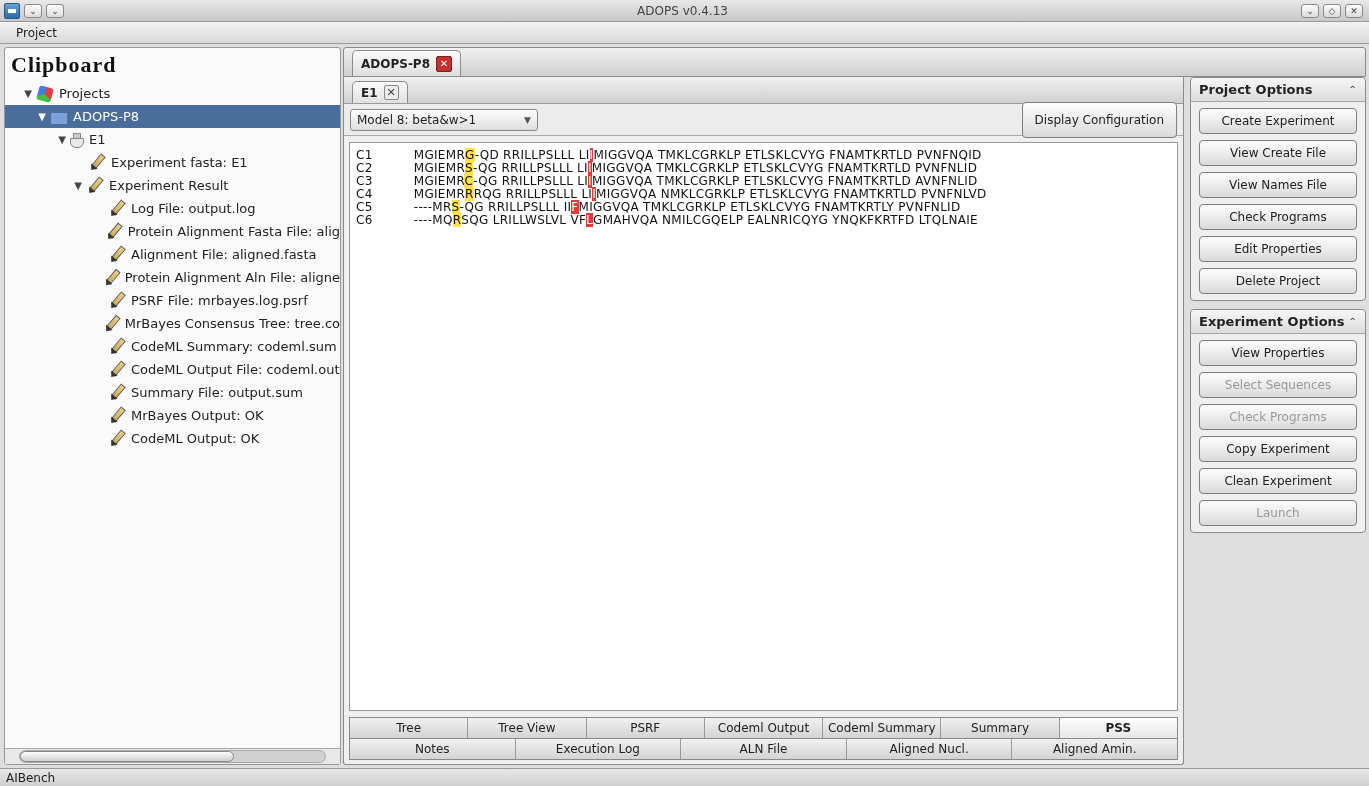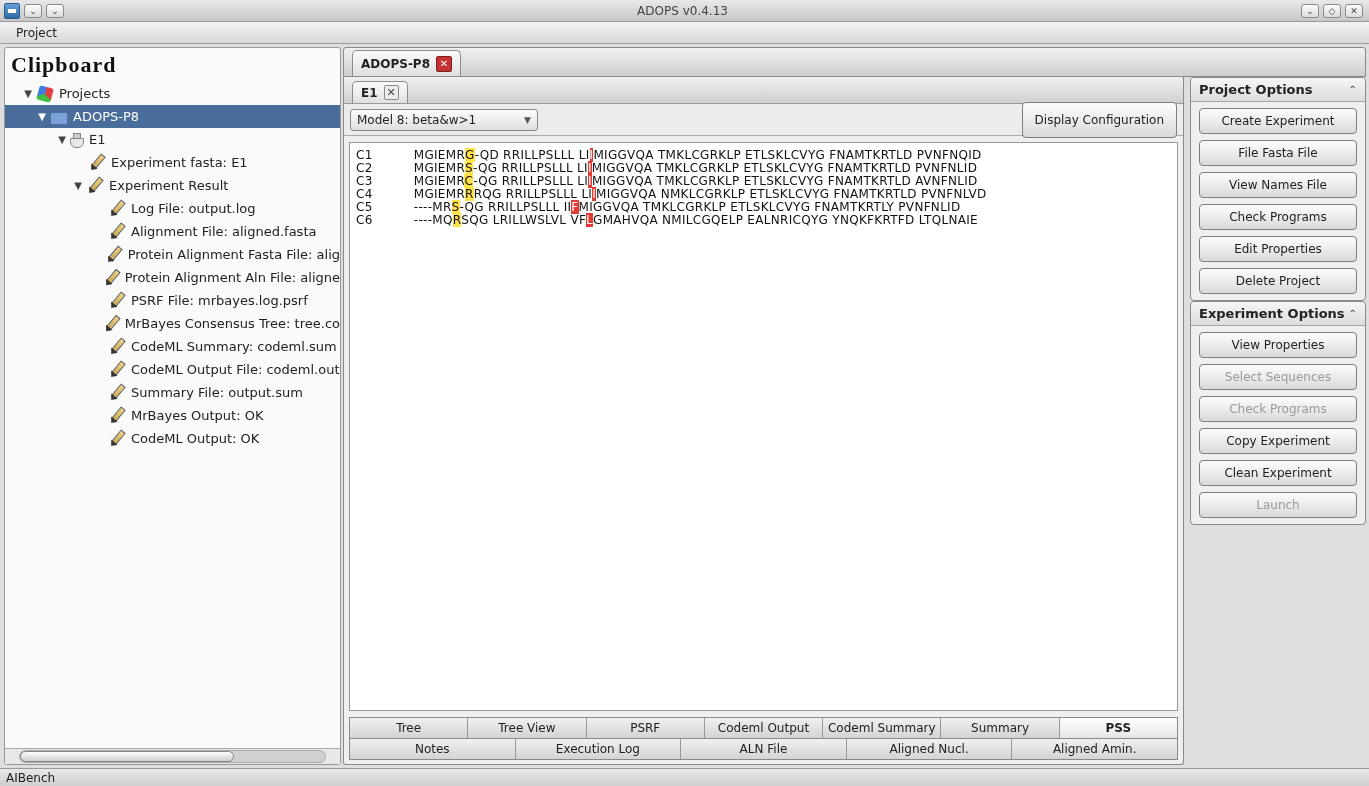--- a/index.html
+++ b/index.html
@@ -75,21 +75,21 @@
 
 
 .bottom-tabs { margin:0 5px 4px 5px; }
 .tabs-row { display:flex; border:1px solid #8a8a8a; background:linear-gradient(#f0f0f0,#d4d4d4); }
 .tabs-row + .tabs-row { border-top:none; }
 .tabcell { flex:1; text-align:center; padding:3px 4px; font-size:12px; border-right:1px solid #999; cursor:pointer; }
 .tabcell:last-child { border-right:none; }
 .tabcell.active { background:linear-gradient(#fff,#e6e6e6); font-weight:700; }
 
 
-.right-col { width:176px; display:flex; flex-direction:column; }
+.right-col { width:176px; display:flex; flex-direction:column; gap:8px; }
 .panel { border:1px solid #8a8a8a; border-radius:4px; background:#efefef; }
 .panel-hd { display:flex; align-items:center; justify-content:space-between; padding:4px 8px; font-weight:bold; font-size:13px; background:linear-gradient(#f6f6f6,#dcdcdc); border-bottom:1px solid #a5a5a5; border-radius:4px 4px 0 0; }
 .chev { font-size:10px; color:#555; }
 .panel-body { padding:6px 8px; display:flex; flex-direction:column; gap:6px; }
 .panel-body .btn { width:100%; height:26px; }
 
 
 .statusbar { height:18px; background:linear-gradient(#e8e8e8,#cfcfcf); border-top:1px solid #9a9a9a; padding-left:6px; font-size:12px; display:flex; align-items:center; }
 </style>
 </head>
@@ -157,26 +157,26 @@
 
       <div id="file-rows">
           <div class="tree-row">
             <span class="spacer" style="width:100px"></span>
             <span class="ico ico-pencil"></span>
             <span class="tree-label">Log File: output.log</span>
           </div>
           <div class="tree-row">
             <span class="spacer" style="width:100px"></span>
             <span class="ico ico-pencil"></span>
+            <span class="tree-label">Protein Alignment Fasta File: alig</span>
+          </div>
+          <div class="tree-row">
+            <span class="spacer" style="width:100px"></span>
+            <span class="ico ico-pencil"></span>
             <span class="tree-label">Alignment File: aligned.fasta</span>
-          </div>
-          <div class="tree-row">
-            <span class="spacer" style="width:100px"></span>
-            <span class="ico ico-pencil"></span>
-            <span class="tree-label">Protein Alignment Fasta File: alig</span>
           </div>
           <div class="tree-row">
             <span class="spacer" style="width:100px"></span>
             <span class="ico ico-pencil"></span>
             <span class="tree-label">Protein Alignment Aln File: aligne</span>
           </div>
           <div class="tree-row">
             <span class="spacer" style="width:100px"></span>
             <span class="ico ico-pencil"></span>
             <span class="tree-label">PSRF File: mrbayes.log.psrf</span>
@@ -278,21 +278,21 @@
       </div>
 
       <div class="right-col">
         <div class="panel">
           <div class="panel-hd">
             <span>Project Options</span>
             <span class="chev">⌃</span>
           </div>
           <div class="panel-body" id="proj-opt-body">
               <div class="btn">Create Experiment</div>
-              <div class="btn">File Fasta File</div>
+              <div class="btn">View Create File</div>
               <div class="btn">View Names File</div>
               <div class="btn">Check Programs</div>
               <div class="btn">Edit Properties</div>
               <div class="btn">Delete Project</div>
             </div>
         </div>
 
         <div class="panel">
           <div class="panel-hd">
             <span>Experiment Options</span>

